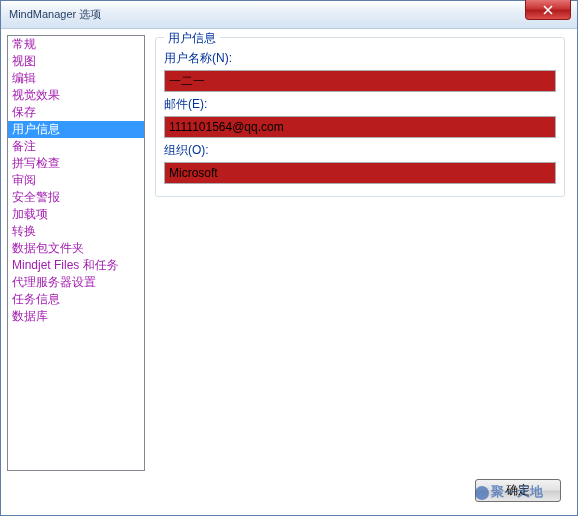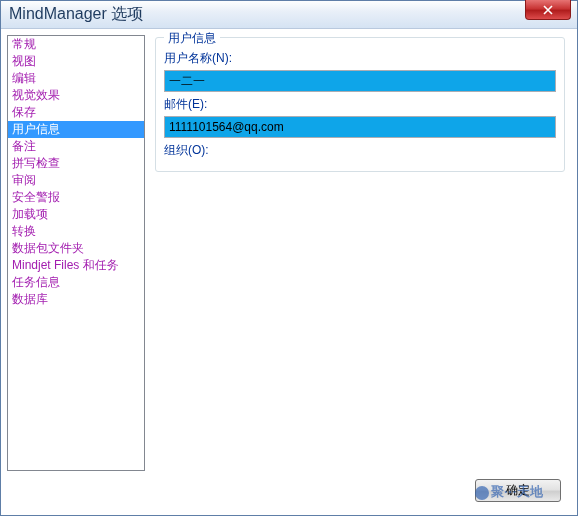--- a/index.html
+++ b/index.html
@@ -1,32 +1,32 @@
 <!DOCTYPE html>
 <html><head>
 <meta charset="utf-8">
 <style>
 * { box-sizing: border-box; margin: 0; padding: 0; }
 body { font-family: "Microsoft YaHei", "SimSun", Tahoma, sans-serif; font-size: 12px; background: #fff; }
 .window { width: 578px; height: 516px; border: 1px solid #5e7ea7; background: #fff; display: flex; flex-direction: column; }
 .titlebar { height: 28px; background: linear-gradient(#fdfefe, #e8eff8 40%, #d5e3f3); display: flex; align-items: center; padding-left: 8px; position: relative; border-bottom: 1px solid #b9c9de; }
-.titlebar-title { color: #1f3b5f; font-size: 16px; }
+.titlebar-title { color: #1f3b5f; font-size: 11px; }
 .close-btn { position: absolute; right: 6px; top: -1px; width: 46px; height: 20px; background: linear-gradient(#e67373, #c83535 45%, #b01d1d 55%, #dd4b4b); border: 1px solid #8a1a1a; border-top: none; border-radius: 0 0 4px 4px; display: flex; align-items: center; justify-content: center; }
 .close-btn svg { width: 10px; height: 10px; }
 .body { flex: 1; display: flex; flex-direction: column; padding: 6px; }
 .content { flex: 1; display: flex; gap: 8px; }
 .sidebar { width: 138px; border: 1px solid #828790; background: #fff; overflow-y: auto; }
 .sidebar-item { padding: 1px 4px; color: #a21caf; cursor: default; line-height: 15px; white-space: nowrap; }
 .sidebar-item.selected { background: #3399ff; color: #fff; }
 .main { flex: 1; padding: 2px 6px 0 2px; }
 .groupbox { position: relative; border: 1px solid #d5dfe5; border-radius: 3px; padding: 12px 8px 8px; }
 .groupbox-title { position: absolute; top: -8px; left: 8px; background: #fff; padding: 0 4px; color: #003399; }
 .field { margin-bottom: 4px; }
 .field-label { color: #003399; margin-bottom: 3px; display: block; }
-.text-input { width: 100%; height: 22px; border: 1px solid #abadb3; padding: 2px 4px; font-family: inherit; font-size: 12px; background: #0ea5e9; }
+.text-input { width: 100%; height: 22px; border: 1px solid #abadb3; padding: 2px 4px; font-family: inherit; font-size: 12px; background: #b91c1c; }
 .footer { height: 38px; display: flex; justify-content: flex-end; align-items: center; gap: 8px; padding-right: 10px; position: relative; }
 .btn { min-width: 86px; height: 23px; background: linear-gradient(#f2f2f2, #e3e3e3 45%, #cfcfcf 55%, #e9e9e9); border: 1px solid #707070; border-radius: 3px; font-family: Liberation Sans, sans-serif; font-size: 12px; cursor: default; }
 .watermark { position: absolute; right: 28px; bottom: 8px; color: #2c5fb0; font-weight: bold; opacity: 0.65; pointer-events: none; font-size: 13px; }
 .watermark .wm-icon { display: inline-block; width: 14px; height: 14px; background: #2c5fb0; border-radius: 50%; vertical-align: middle; margin-right: 2px; }
 </style>
 </head>
 <body>
 
 <div class="window">
   <div class="titlebar">
@@ -47,36 +47,38 @@
           <div class="sidebar-item">保存</div>
           <div class="sidebar-item selected">用户信息</div>
           <div class="sidebar-item">备注</div>
           <div class="sidebar-item">拼写检查</div>
           <div class="sidebar-item">审阅</div>
           <div class="sidebar-item">安全警报</div>
           <div class="sidebar-item">加载项</div>
           <div class="sidebar-item">转换</div>
           <div class="sidebar-item">数据包文件夹</div>
           <div class="sidebar-item">Mindjet Files 和任务</div>
+          <div class="sidebar-item">代理服务器设置</div>
           <div class="sidebar-item">任务信息</div>
           <div class="sidebar-item">数据库</div>
         </div>
       <div class="main">
         <div class="groupbox">
           <span class="groupbox-title">用户信息</span>
           <div class="field">
             <label class="field-label">用户名称(N):</label>
             <input type="text" class="text-input" value="一二一" style="">
           </div>
           <div class="field">
             <label class="field-label">邮件(E):</label>
             <input type="text" class="text-input" value="1111101564@qq.com" style="">
           </div>
           <div class="field">
             <label class="field-label">组织(O):</label>
+            <input type="text" class="text-input" value="Microsoft" style="">
           </div>
         </div>
       </div>
     </div>
     <div class="footer">
       <button class="btn">确定</button>
       <div class="watermark"><span class="wm-icon"></span><span>聚···天地</span></div>
     </div>
   </div>
 </div>

